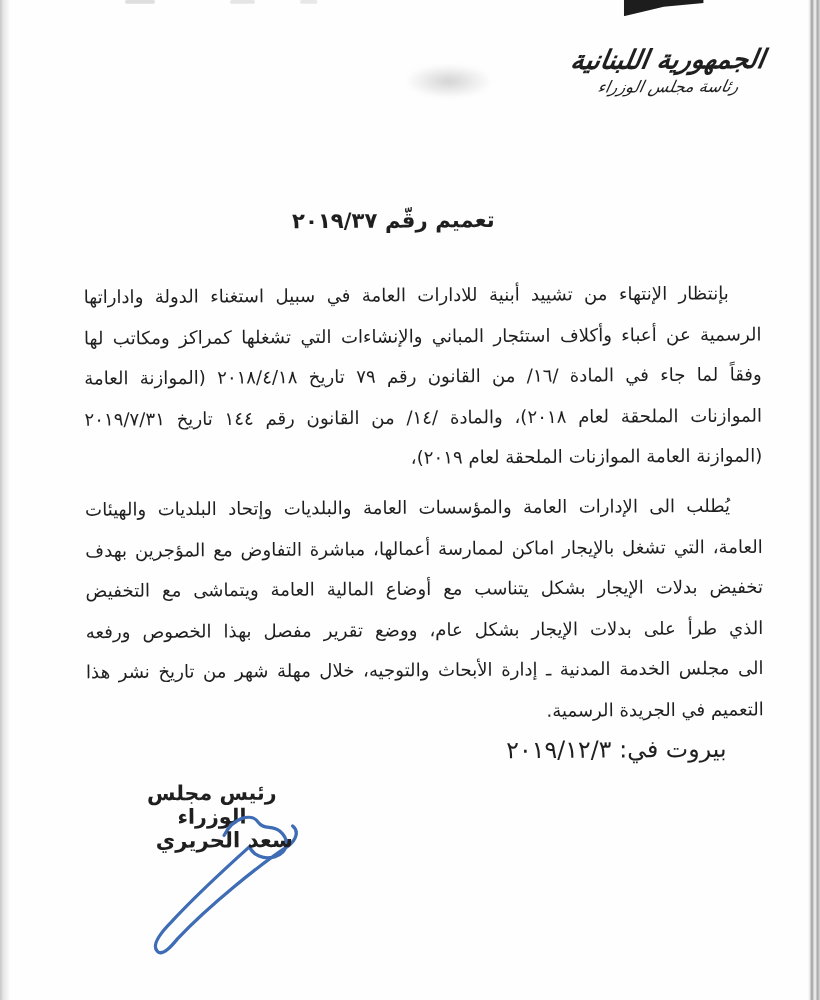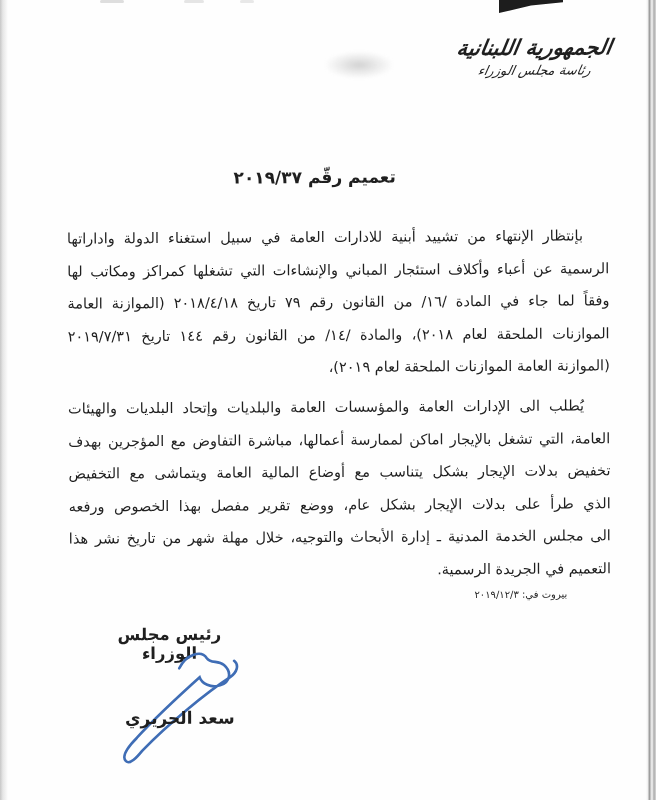--- a/index.html
+++ b/index.html
@@ -27,25 +27,25 @@
   .letterhead .l1{font-size:21px;font-weight:bold;font-style:italic;
     transform:skewX(-10deg);letter-spacing:-.5px;}
   .letterhead .l2{font-size:13px;font-style:italic;transform:skewX(-12deg);margin-top:2px;}
   .doc-title{position:absolute;top:167px;left:0;right:0;text-align:center;
     font-size:17px;font-weight:bold;transform:translateX(-12px);}
   .body-text{position:absolute;top:221px;right:46px;left:68px;font-size:14.5px;}
   .para{margin:0 0 7px 0;}
   .line{line-height:32.6px;text-align:justify;text-align-last:justify;white-space:nowrap;}
   .line.first{text-indent:26px;}
   .line.last{text-align-last:right;white-space:normal;}
-  .date-line{position:absolute;top:590px;right:90px;font-size:10px;}
+  .date-line{position:absolute;top:590px;right:76px;font-size:19px;}
   .signer-title{position:absolute;top:624px;left:86px;width:164px;text-align:center;
     font-size:16.5px;font-weight:bold;}
   .signature-svg{position:absolute;left:86px;top:645px;width:168px;height:120px;}
-  .signer-name{position:absolute;top:707px;left:123px;font-size:17px;font-weight:bold;}
+  .signer-name{position:absolute;top:662px;left:123px;font-size:17px;font-weight:bold;}
 </style>
 </head>
 <body>
 
 <div class="page">
 
   <div class="edge-left"></div>
   <div class="edge-right"></div>
   <div class="corner-wedge"></div>
   <div class="top-dash dash-1"></div>

